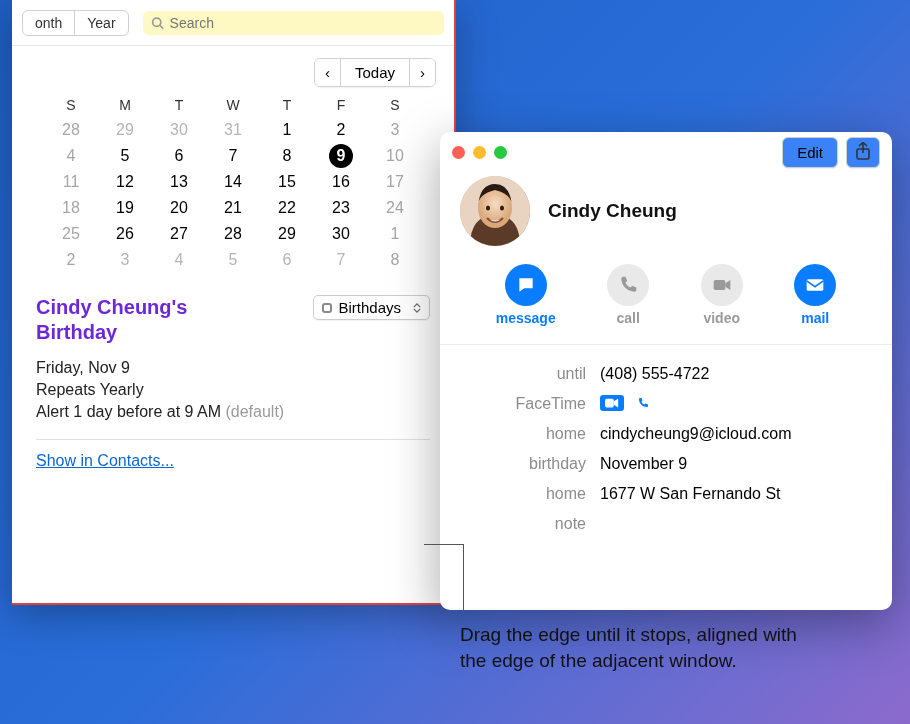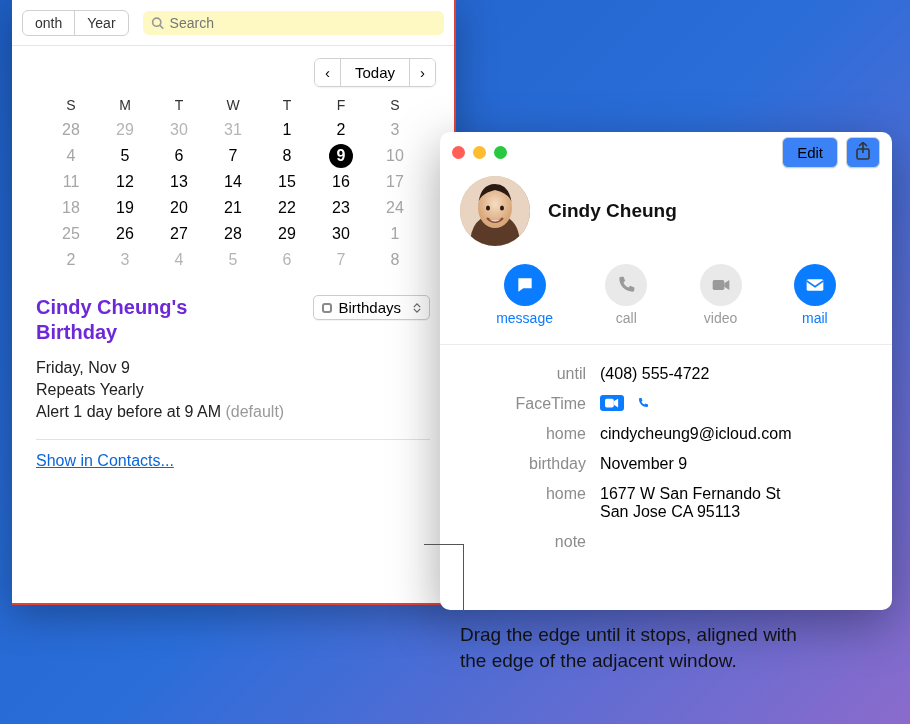--- a/index.html
+++ b/index.html
@@ -95,21 +95,21 @@
     .cw-header { display:flex; align-items:center; padding:4px 20px 10px; gap:18px; }
     .avatar { width:70px; height:70px; border-radius:50%; overflow:hidden; flex-shrink:0; background:linear-gradient(135deg,#f5d7b8,#8a5a38); position:relative; }
     .avatar svg { width:100%; height:100%; }
     .cname { font-size:19px; font-weight:600; color:#111; }
 
     .action-row { display:flex; justify-content:space-around; padding:8px 30px 18px; border-bottom:1px solid #ececec; }
     .act { display:flex; flex-direction:column; align-items:center; gap:4px; cursor:pointer; }
     .act .circle { width:42px; height:42px; border-radius:50%; display:flex; align-items:center; justify-content:center; }
     .act.blue .circle { background:#0a7cff; }
     .act.gray .circle { background:#e9e9e9; }
-    .act .lbl { font-size:14px; }
+    .act .lbl { font-size:14px;font-weight:bold; }
     .act.blue .lbl { color:#0a7cff; }
     .act.gray .lbl { color:#9a9a9a; }
     .act svg { width:20px; height:20px; }
 
     .fields { padding:14px 0; }
     .frow { display:flex; padding:6px 20px; }
     .flabel { width:140px; text-align:right; color:#8c8c8c; font-size:16px; padding-right:14px; }
     .fval { color:#000000; font-size:16px; }
     .ft-icons { display:flex; gap:10px; }
     .ft-icons span { display:inline-flex; width:24px; height:16px; background:#0a7cff; border-radius:3px; align-items:center; justify-content:center; }
@@ -340,21 +340,20 @@
       <div class="fval">cindycheung9@icloud.com</div>
     </div>
     <div class="frow">
       <div class="flabel">birthday</div>
       <div class="fval">November 9</div>
     </div>
     <div class="frow">
       <div class="flabel">home</div>
       <div class="fval">
         <div>1677 W San Fernando St</div>
-        <div>San Jose CA 95113</div>
       </div>
     </div>
     <div class="frow">
       <div class="flabel">note</div>
       <div class="fval"></div>
     </div>
   </div>
 </div>
 
 <div class="leaderline"></div>

